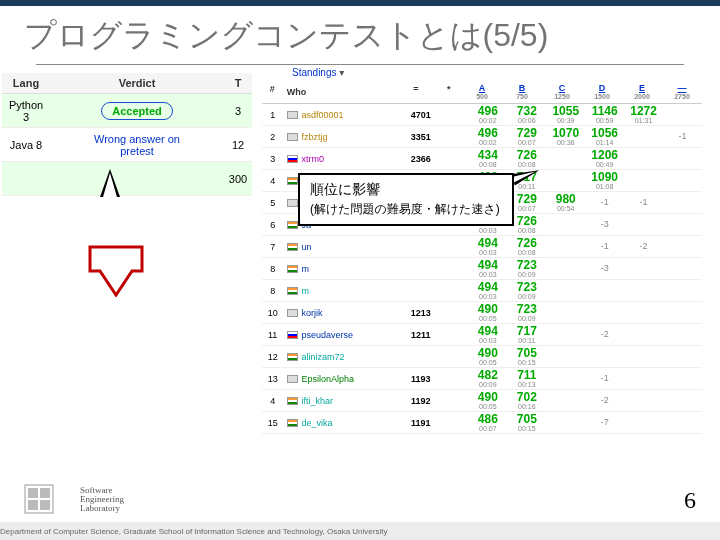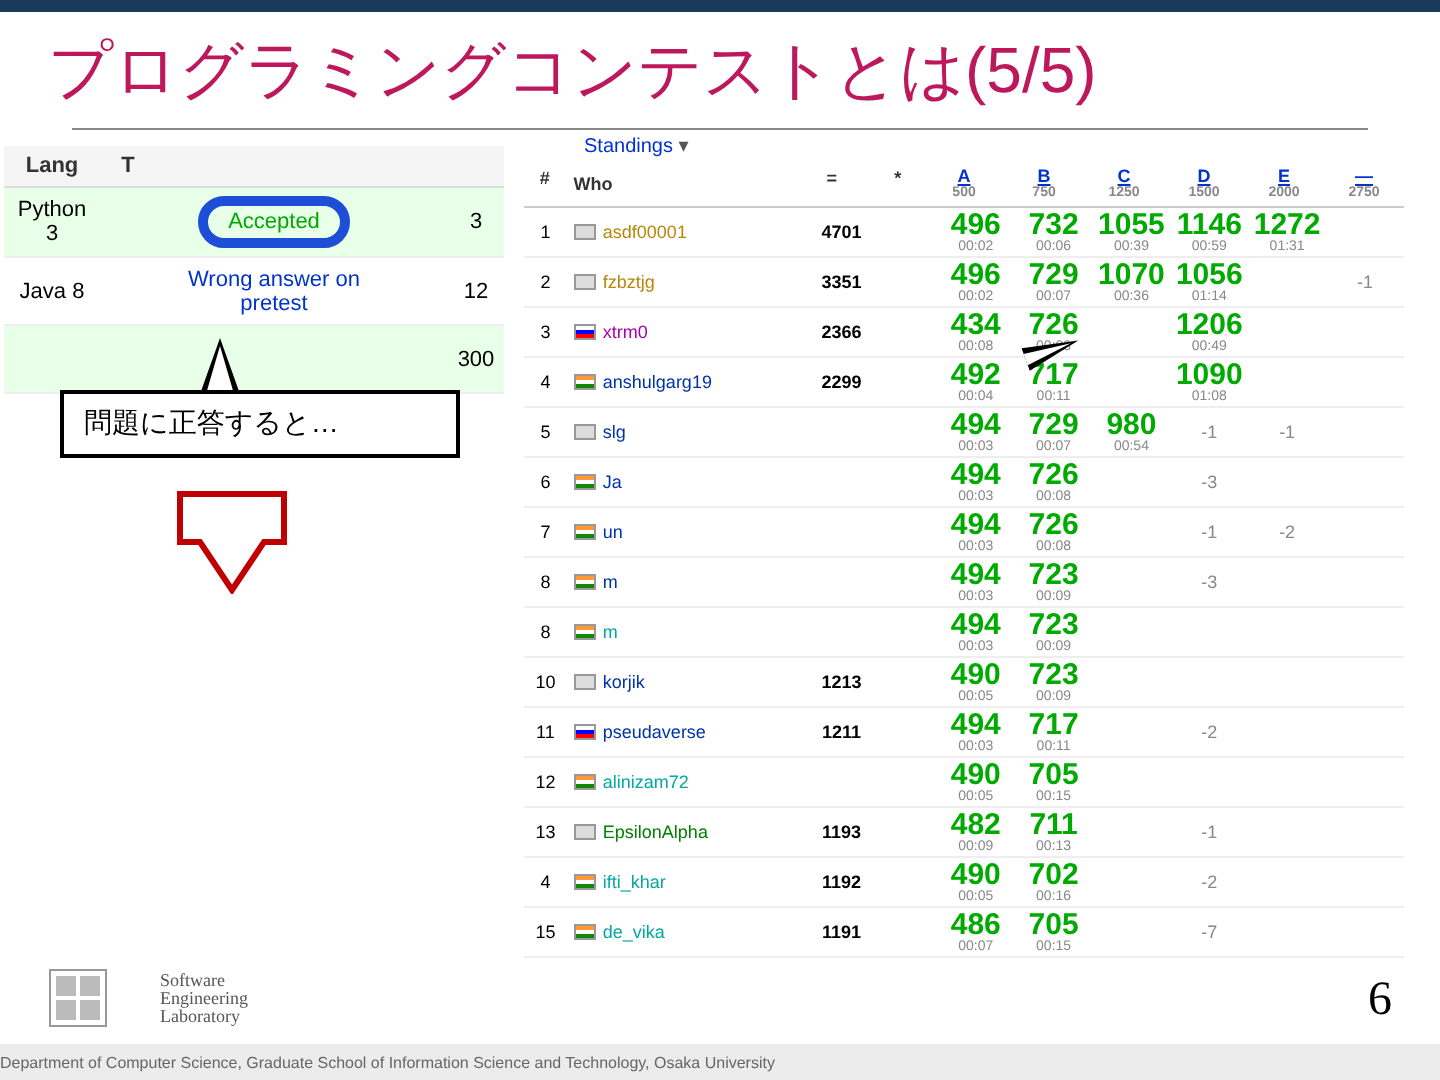--- a/index.html
+++ b/index.html
@@ -1,31 +1,31 @@
 <!DOCTYPE html>
 <html><head>
 <meta charset="utf-8">
 <style>
   * { margin: 0; padding: 0; box-sizing: border-box; }
   body { width: 720px; height: 540px; font-family: "Meiryo", "Hiragino Kaku Gothic Pro", sans-serif; background: #fff; position: relative; overflow: hidden; }
   .topbar { height: 6px; background: #1a3a5a; }
-  .title { font-size: 32px; font-weight: 500; padding: 8px 24px 2px; color: #be185d; }
+  .title { font-size: 32px; font-weight: 500; padding: 8px 24px 2px; color: #737373; }
   .rule { border: none; border-top: 1px solid #888; margin: 4px 36px 8px; }
 
   .screenshot-area { position: relative; height: 390px; margin: 0 12px; }
 
   
   .sub-panel { position: absolute; left: -10px; top: 0; width: 250px; font-size: 11px; background: #fff; }
   .sub-header { display: flex; background: #f5f5f5; border-bottom: 1px solid #ddd; font-weight: bold; color: #333; }
   .sub-row { display: flex; align-items: center; border-bottom: 1px solid #eee; min-height: 34px; gap: 28px; }
   .sub-row.accepted { background: #e8ffe8; }
   .sub-lang { width: 48px; padding: 4px 6px; text-align: center; font-size: 11px; }
   .sub-verdict { flex: 1; padding: 4px 6px; text-align: center; }
   .sub-time { width: 28px; padding: 4px 2px; text-align: center; }
-  .accepted-badge { color: #0a0; font-weight: normal; border: 5px solid #1d4ed8; border-radius: 14px; padding: 2px 10px; font-size: 11px; display: inline-block; }
+  .accepted-badge { color: #0a0; font-weight: bold; border: 1px solid #1d4ed8; border-radius: 14px; padding: 2px 10px; font-size: 11px; display: inline-block; }
   .wrong-ans { color: #0033cc; }
 
   
   .standings-label { position:absolute; left: 280px; top: -6px; font-size: 10px; color:#555;}
   .standings-label a { color: #0033cc; }
   .stand-panel { position: absolute; left: 250px; top: 8px; width: 440px; font-size: 9px; background: #fff; }
   .stand-head { display: flex; border-bottom: 1px solid #ccc; font-weight: bold; color: #333; padding: 3px 0; }
   .c-rank { width: 22px; text-align: center; }
   .c-who { width: 120px; padding-left: 4px; display:flex; align-items:center; gap:3px;}
   .c-score { width: 42px; text-align: center; }
@@ -36,21 +36,21 @@
   .handle.yellow { color: #b8860b; }
   .handle.purple { color: #a0a; }
   .handle.blue { color: #03a; }
   .handle.cyan { color: #03a89e; }
   .handle.green { color: #008000; }
   .flag { width: 11px; height: 8px; display: inline-block; background: linear-gradient(#ff9933 33%, #fff 33% 66%, #138808 66%); border: 0.5px solid #999; }
   .flag.ru { background: linear-gradient(#fff 33%, #00f 33% 66%, #f00 66%); }
   .flag.other { background: #ddd; }
   .score-big { font-weight: bold; }
   .score-cell { display: flex; flex-direction: column; align-items: center; line-height: 1; }
-  .score-top { color: #0a0; font-weight: bold; font-size: 15px; }
+  .score-top { color: #0a0; font-weight: bold; font-size: 12px; }
   .score-bot { color: #888; font-size: 7px; }
   .neg { color: #888; font-size: 9px;}
   .prob-header { display:flex; flex-direction:column; line-height:1; align-items:center;}
   .prob-header .p-let { color:#0033cc; text-decoration:underline; font-size:9px;}
   .prob-header .p-pts { font-size:7px; color:#888;}
 
   
   .callout { position: absolute; background: #fff; border: 2.5px solid #000; padding: 6px 10px; z-index: 10; font-size: 14px; }
   .callout.c1 { left: 18px; top: 122px; width: 200px; }
   .callout.c2 { left: 286px; top: 100px; width: 216px; }
@@ -77,20 +77,21 @@
 
 <div class="topbar"></div>
 <h1 class="title">プログラミングコンテストとは(5/5)</h1>
 <hr class="rule">
 
 <div class="screenshot-area">
 
   <div class="sub-panel">
     <div class="sub-header">
       <div class="sub-lang">Lang</div>
+      <div class="sub-verdict">Verdict</div>
       <div class="sub-time">T</div>
     </div>
     <div id="sub-rows">
         <div class="sub-row accepted">
           <div class="sub-lang">Python 3</div>
           <div class="sub-verdict"><span class="accepted-badge">Accepted</span></div>
           <div class="sub-time">3</div>
         </div>
         <div class="sub-row">
           <div class="sub-lang">Java 8</div>
@@ -498,28 +499,31 @@
           <div class="c-prob score-cell">
             <span class="neg">-7</span>
           </div>
           <div class="c-prob score-cell"></div>
           <div class="c-prob score-cell"></div>
         </div>
       </div>
   </div>
 
   <div class="pointer p1"></div>
-  <div class="callout c1">問題に正答すると…</div>
   <div class="arrow-down">
     <svg width="56" height="52">
         <path d="M2 2 L54 2 L54 26 L44 26 L28 50 L12 26 L2 26 Z" fill="none" stroke="#c00000" stroke-width="3"></path>
       </svg>
   </div>
 
   <div class="pointer p2"></div>
+  <div class="callout c2">
+    <div style="font-weight:500;">順位に影響</div>
+    <div class="sub">(解けた問題の難易度・解けた速さ)</div>
+  </div>
 </div>
 
 <div class="logo">
   <svg class="logo-mark" viewBox="0 0 30 30">
     <rect x="1" y="1" width="28" height="28" fill="none" stroke="#999" stroke-width="1"></rect>
     <rect x="4" y="4" width="10" height="10" fill="#bbb"></rect>
       <rect x="16" y="4" width="10" height="10" fill="#bbb"></rect>
     <rect x="4" y="16" width="10" height="10" fill="#bbb"></rect>
       <rect x="16" y="16" width="10" height="10" fill="#bbb"></rect>
   </svg>

